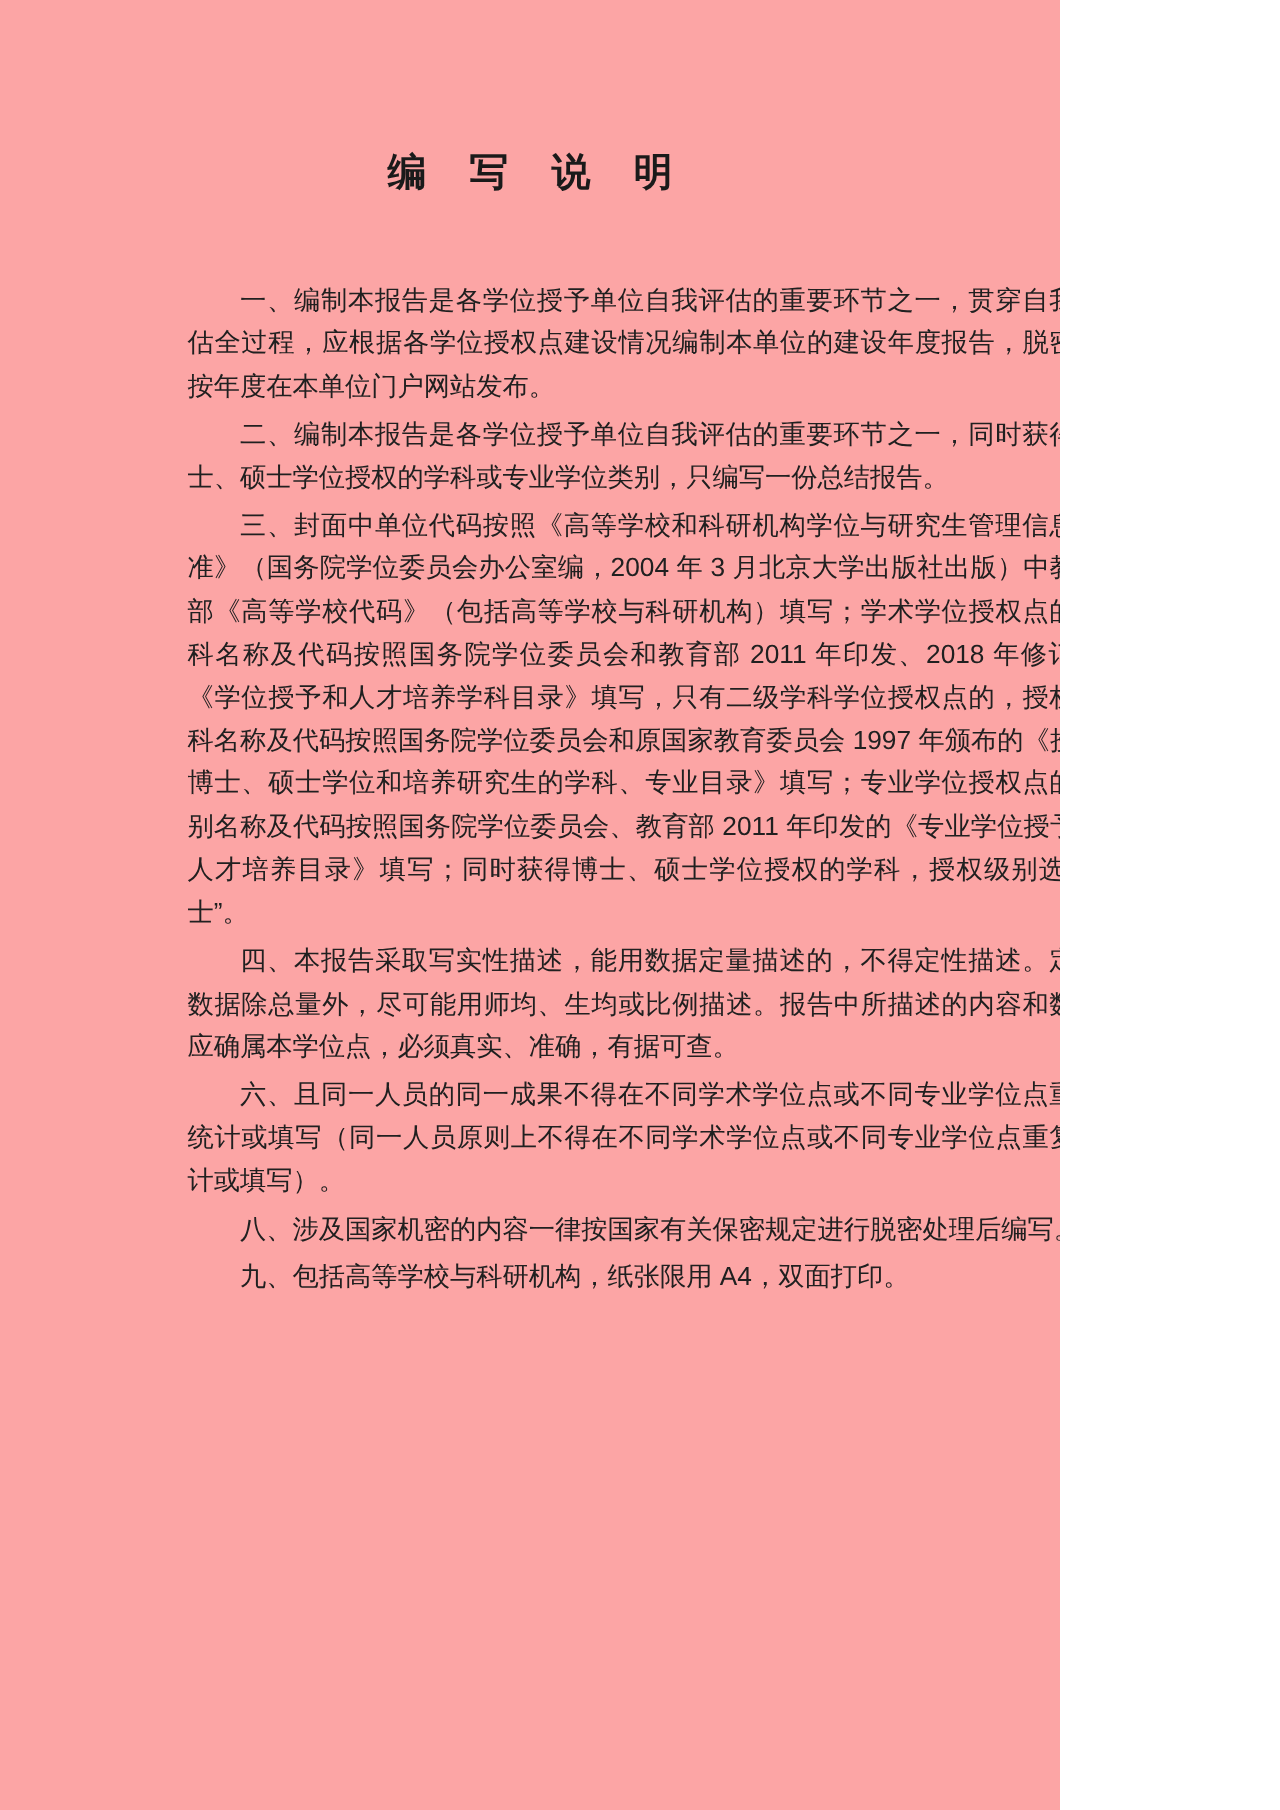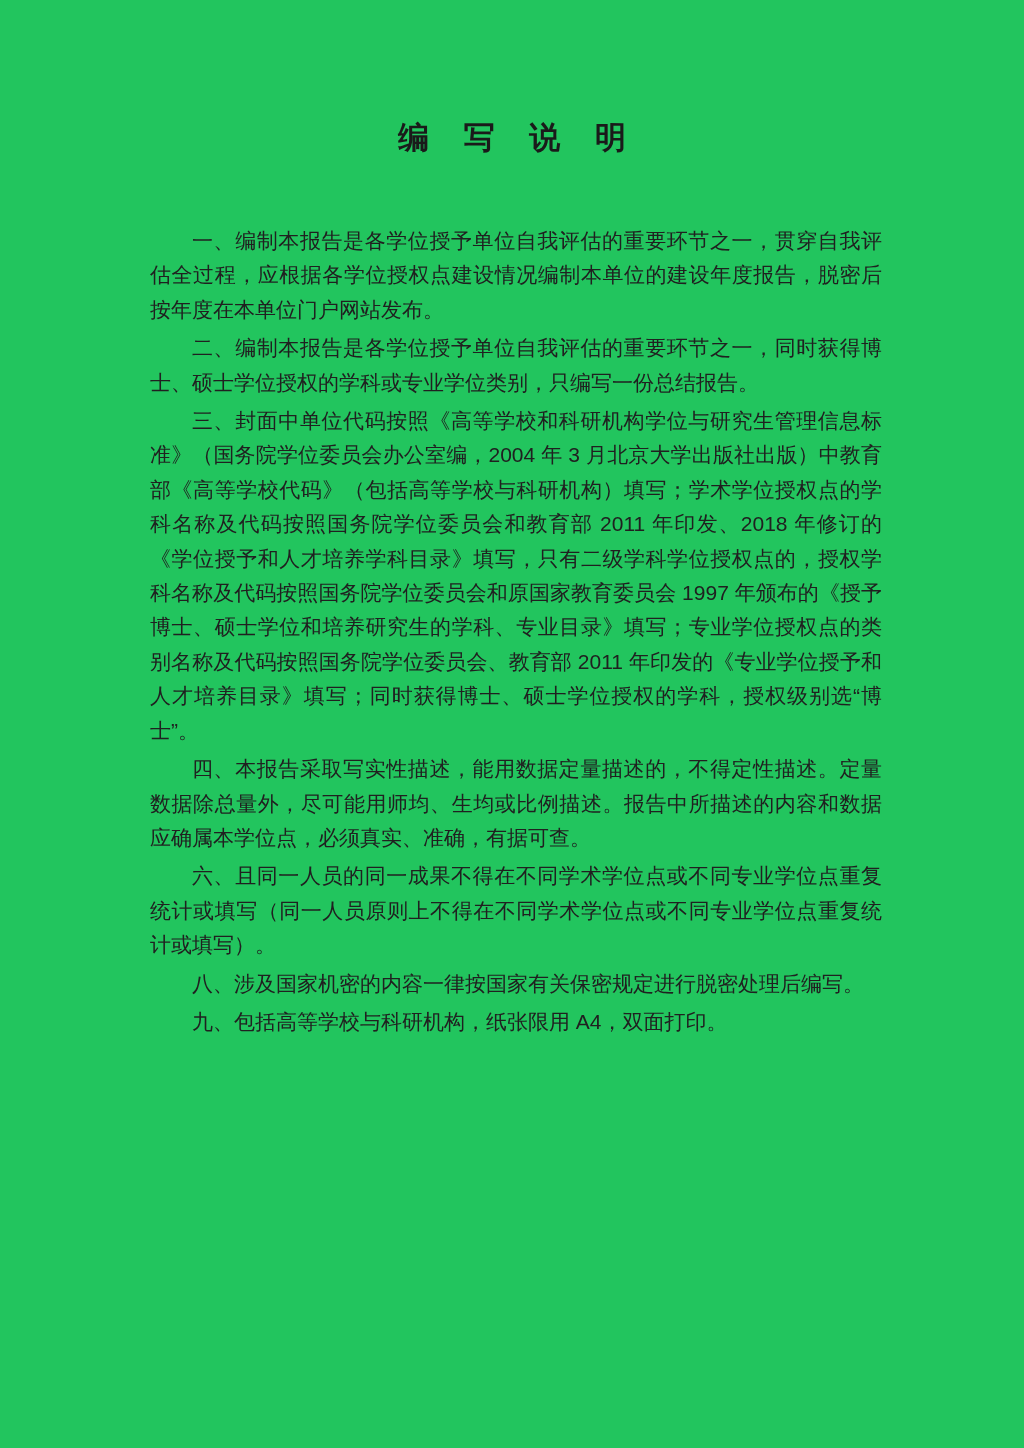--- a/index.html
+++ b/index.html
@@ -2,23 +2,23 @@
 <html><head>
 <meta charset="utf-8">
 <style>
   html, body {
     margin: 0;
     padding: 0;
     background: #ffffff;
   }
   .page {
     position: relative;
-    width: 1024px;
+    width: 848px;
     height: 1448px;
-    background: #22c55e;
+    background: #fca5a5;
     font-family: "Liberation Sans", "DejaVu Sans", sans-serif;
     color: #1e1e1e;
     overflow: hidden;
     box-sizing: border-box;
   }
   .doc-title {
     margin: 0;
     padding-top: 118px;
     text-align: center;
     font-size: 31px;

